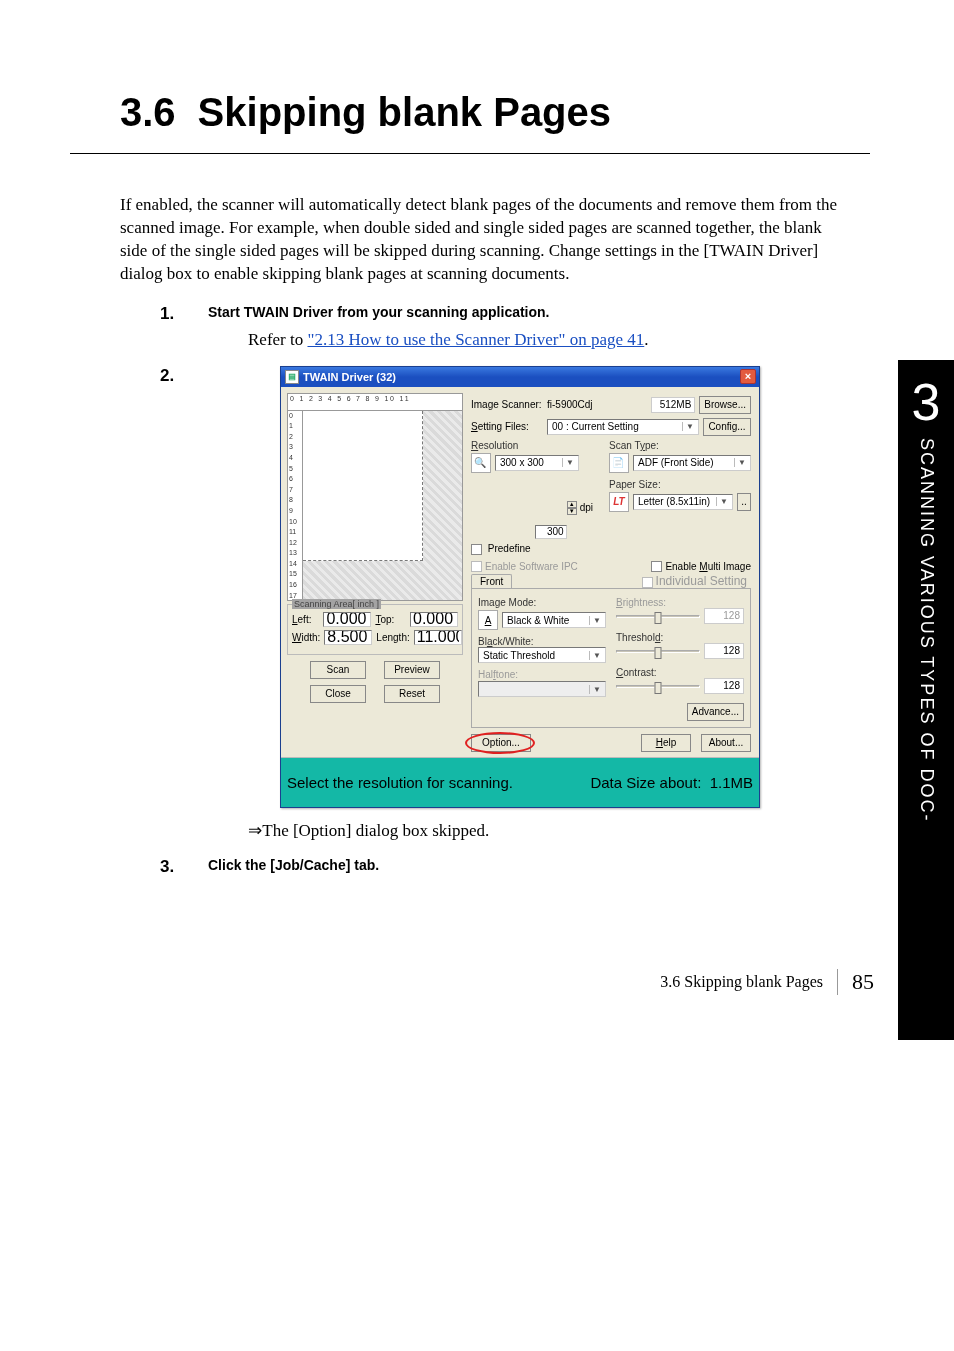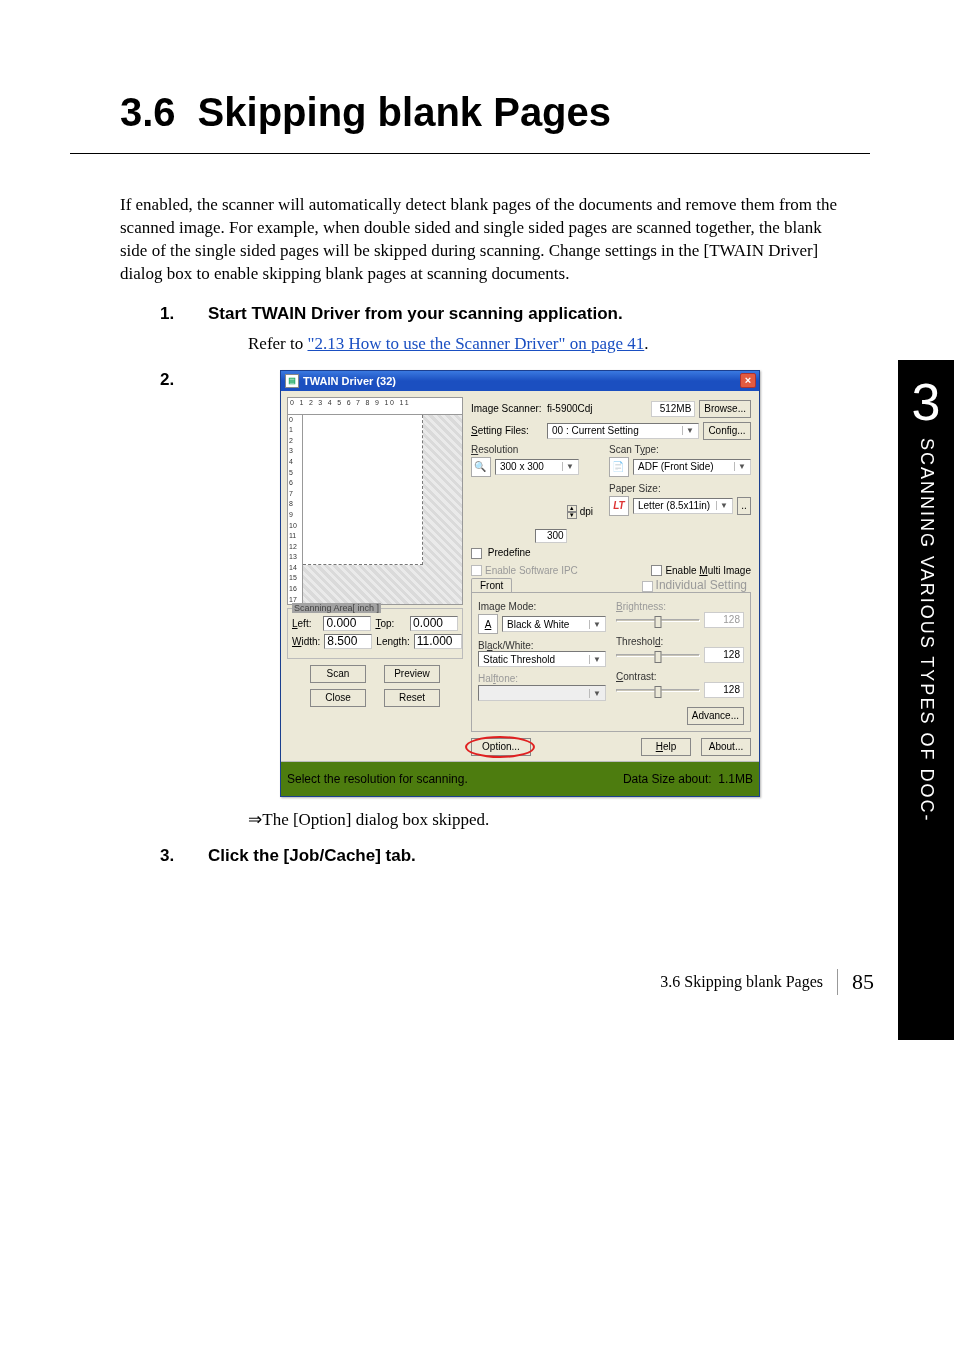--- a/index.html
+++ b/index.html
@@ -50,21 +50,21 @@
     position: absolute;
     left: 0;
     top: 0;
     font-family: Arial, Helvetica, sans-serif;
     font-weight: bold;
     font-size: 17px;
   }
   .step-head {
     font-family: Arial, Helvetica, sans-serif;
     font-weight: bold;
-    font-size: 17px;
+    font-size: 14px;
     margin-left: 48px;
   }
   .step-body {
     font-size: 17px;
     margin-left: 88px;
     margin-top: 10px;
   }
   .link { color: #1a4fc2; }
   .arrow-line { font-size: 17px; margin-left: 88px; margin-top: 6px; margin-bottom: 6px; }
 
@@ -207,21 +207,21 @@
   }
   .scan-area .legend { position:absolute; top:-6px; left:4px; background:#a3a3a3; padding:0 2px; font-size:9px; color:#444; }
   .sa-row { display:flex; align-items:center; gap:4px; margin:3px 0; }
   .sa-row label { width:34px; }
   .sa-row label.w2 { width:38px; }
   .tin {
     border: 1px inset #ccc;
     background: #fff;
     height: 15px;
     padding: 0 2px;
-    font-size: 12px;
+    font-size: 16px;
     width: 48px;
   }
   .btn {
     border: 1px solid #888;
     background: #ece9d8;
     height: 18px;
     font-size: 10px;
     padding: 0 4px;
     min-width: 56px;
     text-align: center;
@@ -250,21 +250,21 @@
   .disabled { color:#9a9a9a; }
   .tabstrip { margin-top:2px; }
   .tabstrip .tab {
     display:inline-block; border:1px solid #aaa; border-bottom:none;
     background:#ece9d8; padding:1px 8px; font-size:10px; border-radius:2px 2px 0 0;
   }
   .slider { display:flex; align-items:center; gap:4px; }
   .slider .track { flex:1; height:3px; background:#c8c4b6; border:1px inset #fff; position:relative; }
   .slider .thumb { position:absolute; left:50%; top:-4px; width:7px; height:12px; background:#ece9d8; border:1px solid #777; transform:translateX(-50%); }
   .resicon { width:20px; height:20px; border:1px solid #aaa; background:#fff; display:inline-flex; align-items:center; justify-content:center; font-size:10px; }
-  .statusbar { border-top:1px solid #bbb; background:#4d7c0f; font-size:12px; padding:10px 6px; display:flex; justify-content:space-between; }
+  .statusbar { border-top:1px solid #bbb; background:#14b8a6; font-size:15px; padding:16px 6px; display:flex; justify-content:space-between; }
   .spin { display:inline-flex; align-items:center; }
   .spin .num { border:1px inset #ccc; background:#fff; width:32px; height:14px; font-size:10px; text-align:right; padding:0 2px; line-height:12px;margin-top:48px; }
   .spin .ud { width:10px; display:flex; flex-direction:column; }
   .spin .ud span { height:7px; border:1px solid #888; font-size:6px; line-height:5px; text-align:center; background:#ece9d8; }
   .callout-ellipse {
     position:absolute;
     border:2px solid #e02020;
     border-radius:50%;
     width:70px; height:22px;
     pointer-events:none;

